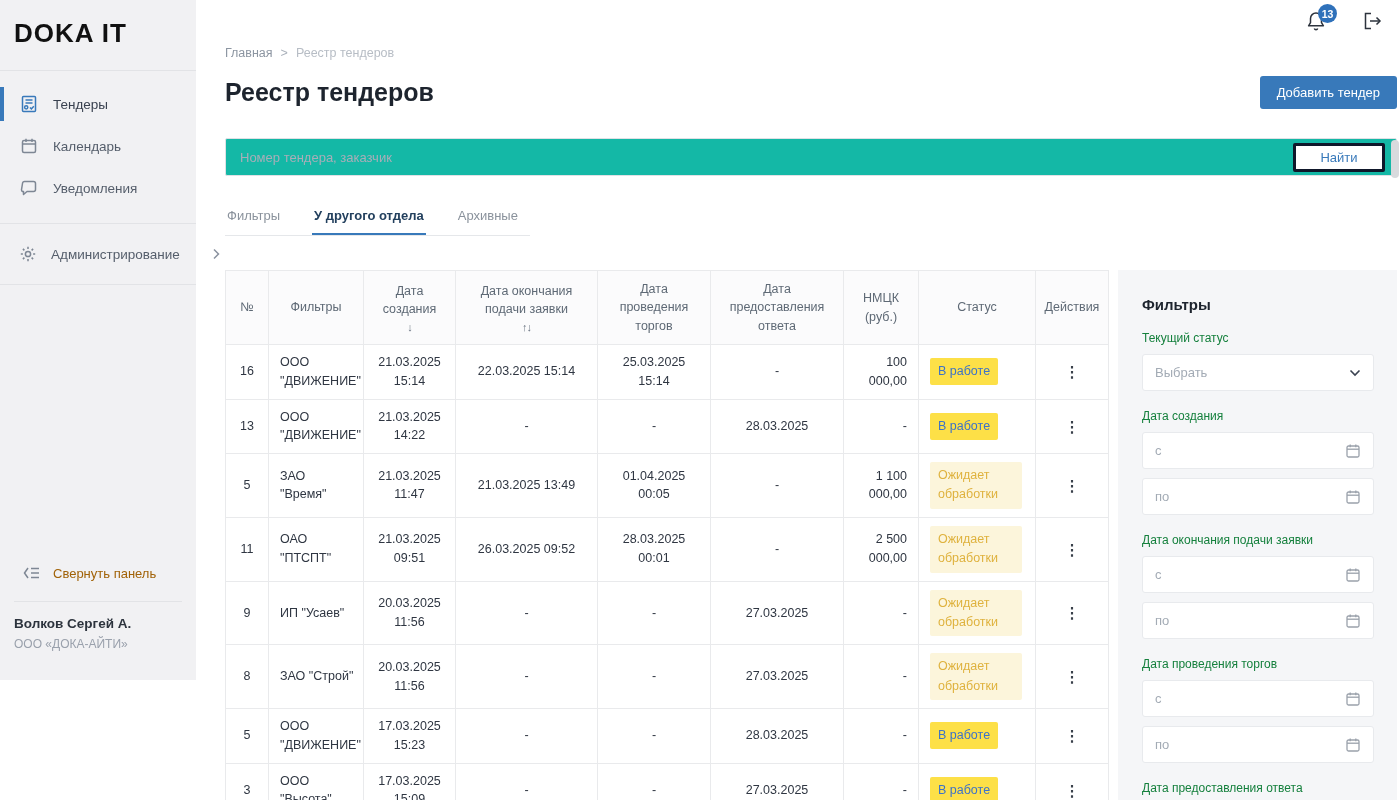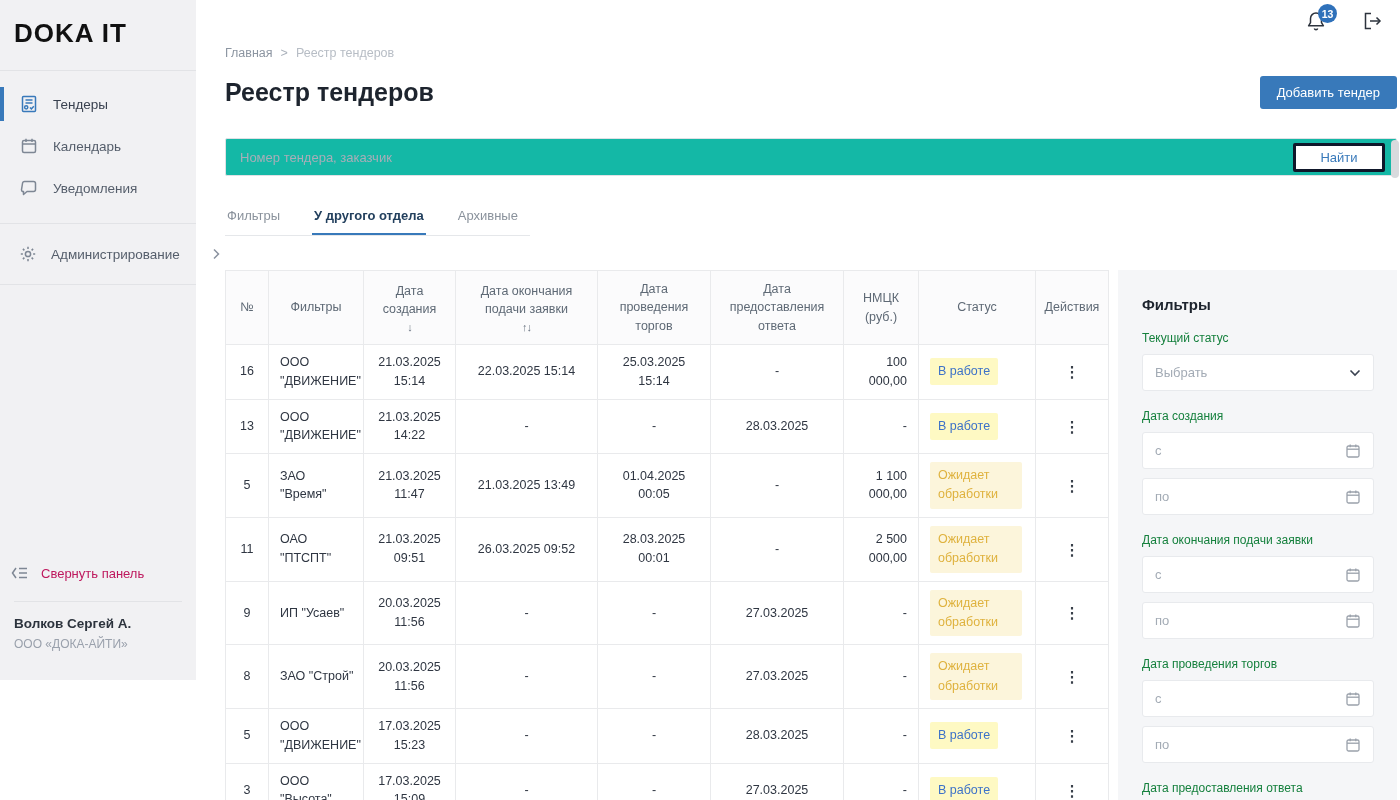--- a/index.html
+++ b/index.html
@@ -13,21 +13,21 @@
   .side-divider { height:1px; background:#e2e3e6; margin:0; }
   .nav { padding-top:12px; }
   .nav-item { position:relative; display:flex; align-items:center; gap:14px; height:42px; padding-left:19px;
     font-size:13.5px; color:#555e6b; cursor:pointer; }
   .nav-item.active { color:#3a4250; }
   .nav-item.active::before { content:""; position:absolute; left:0; top:4px; bottom:4px; width:4px; background:#3879ba; }
   .nav-item .ic { width:20px; height:20px; display:flex; align-items:center; justify-content:center; }
   .admin-row { display:flex; align-items:center; gap:14px; height:48px; padding-left:19px; font-size:13.5px; color:#555e6b; cursor:pointer; margin:6px 0; }
   .admin-row .chev { margin-left:18px; color:#8b93a0; }
   .sidebar-bottom { position:absolute; left:0; right:0; bottom:0; }
-  .collapse-row { display:flex; align-items:center; gap:12px; padding-left:11px; height:40px; font-size:13px; color:#be185d; cursor:pointer; }
+  .collapse-row { display:flex; align-items:center; gap:12px; padding-left:23px; height:40px; font-size:13px; color:#a16207; cursor:pointer; }
   .user-block { padding:14px 0 0 14px; height:78px; }
   .user-name { font-size:13.5px; font-weight:700; color:#2c333d; margin-bottom:6px; }
   .user-company { font-size:12px; color:#9aa1ac; }
   .sb-div2 { margin:8px 14px 0 14px; }
 
   
   .main { position:relative; flex:1; padding:0 4px 0 29px; }
   .topbar { display:flex; justify-content:flex-end; align-items:flex-start; gap:34px; padding:10px 14px 0 0; height:44px; }
   .bell-wrap { position:relative; cursor:pointer; }
   .badge { position:absolute; top:-6px; right:-10px; min-width:19px; height:19px; border-radius:50%; background:#2f71ba;
@@ -60,21 +60,21 @@
   table { border-collapse:collapse; width:883px; table-layout:fixed; background:#fff; }
   th, td { border:1px solid #e9eaec; font-size:12.5px; }
   thead th { background:#fbfbfc; color:#5e6975; font-weight:400; height:74px; padding:6px 8px; text-align:center; vertical-align:middle; }
   .th-label { line-height:1.45; }
   .sort-icon { margin-top:3px; font-size:11px; color:#6b7583; letter-spacing:-1px; }
   tbody td { padding:8px 8px; color:#2f3642; text-align:center; vertical-align:middle; line-height:1.5; }
   tbody tr { height:54px; }
   td.left { text-align:left; padding-left:11px; }
   td.right { text-align:right; padding-right:11px; }
   .badge-status { display:inline-block; border-radius:2px; padding:4px 8px; font-size:12.5px; line-height:1.55; text-align:left; }
-  .badge-status.blue { background:#fef9c3; color:#3d72c8; }
+  .badge-status.blue { background:#fde047; color:#3d72c8; }
   .badge-status.yellow { background:#fcf5db; color:#dfb23e; max-width:92px; }
   .dots-btn { cursor:pointer; font-size:15px; font-weight:700; color:#39404a; line-height:1; display:inline-block; padding:4px 6px; }
 
   
   .filters { width:279px; margin-left:9px; background:#f5f6f8; padding:26px 23px 30px 24px; min-height:560px; }
   .filters-title { font-size:15px; font-weight:700; color:#1d242e; margin-bottom:18px; }
   .f-label { font-size:12px; color:#15803d; margin:18px 0 9px 0; }
   .f-label:first-of-type { margin-top:0; }
   .f-select, .f-date { position:relative; height:37px; background:#fff; border:1px solid #e8eaed; border-radius:3px;
     display:flex; align-items:center; padding:0 12px; margin-bottom:9px; cursor:pointer; }

